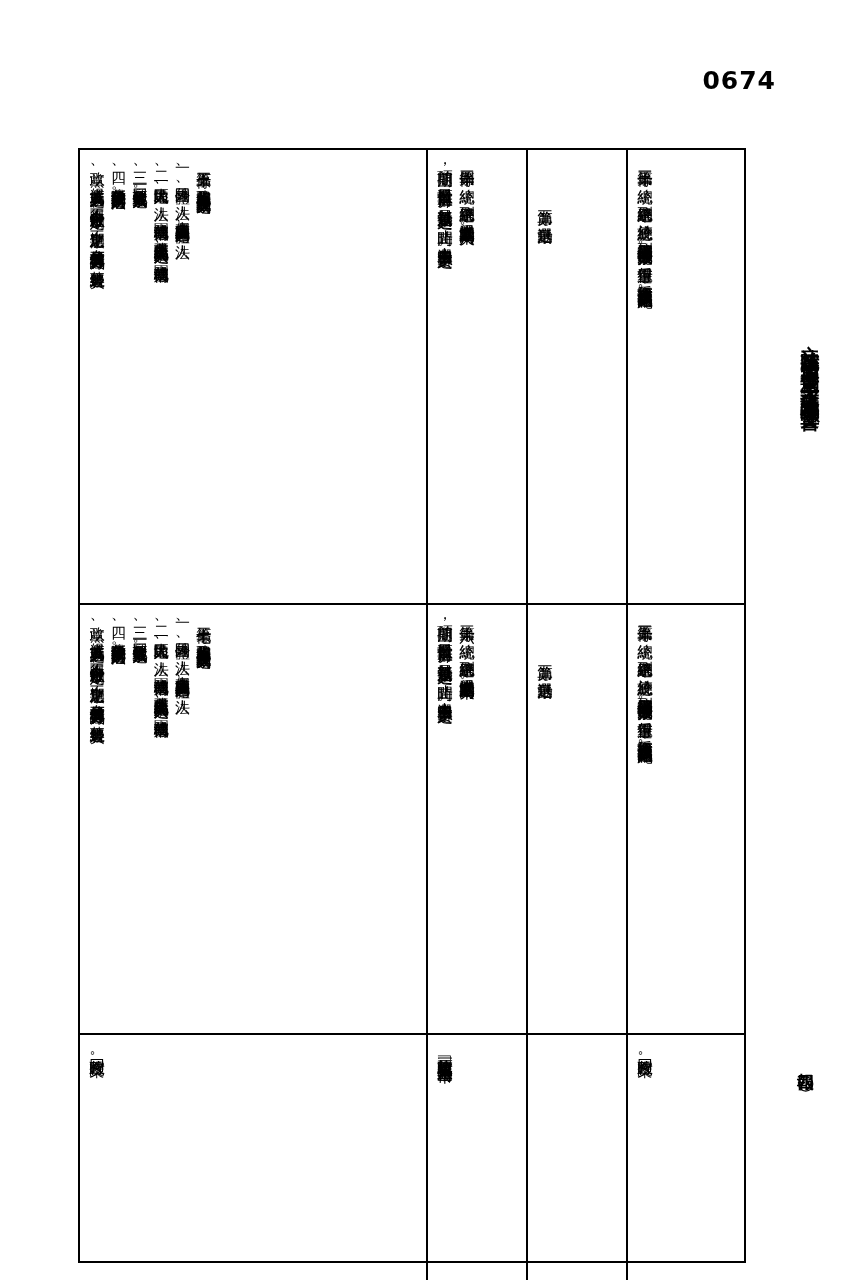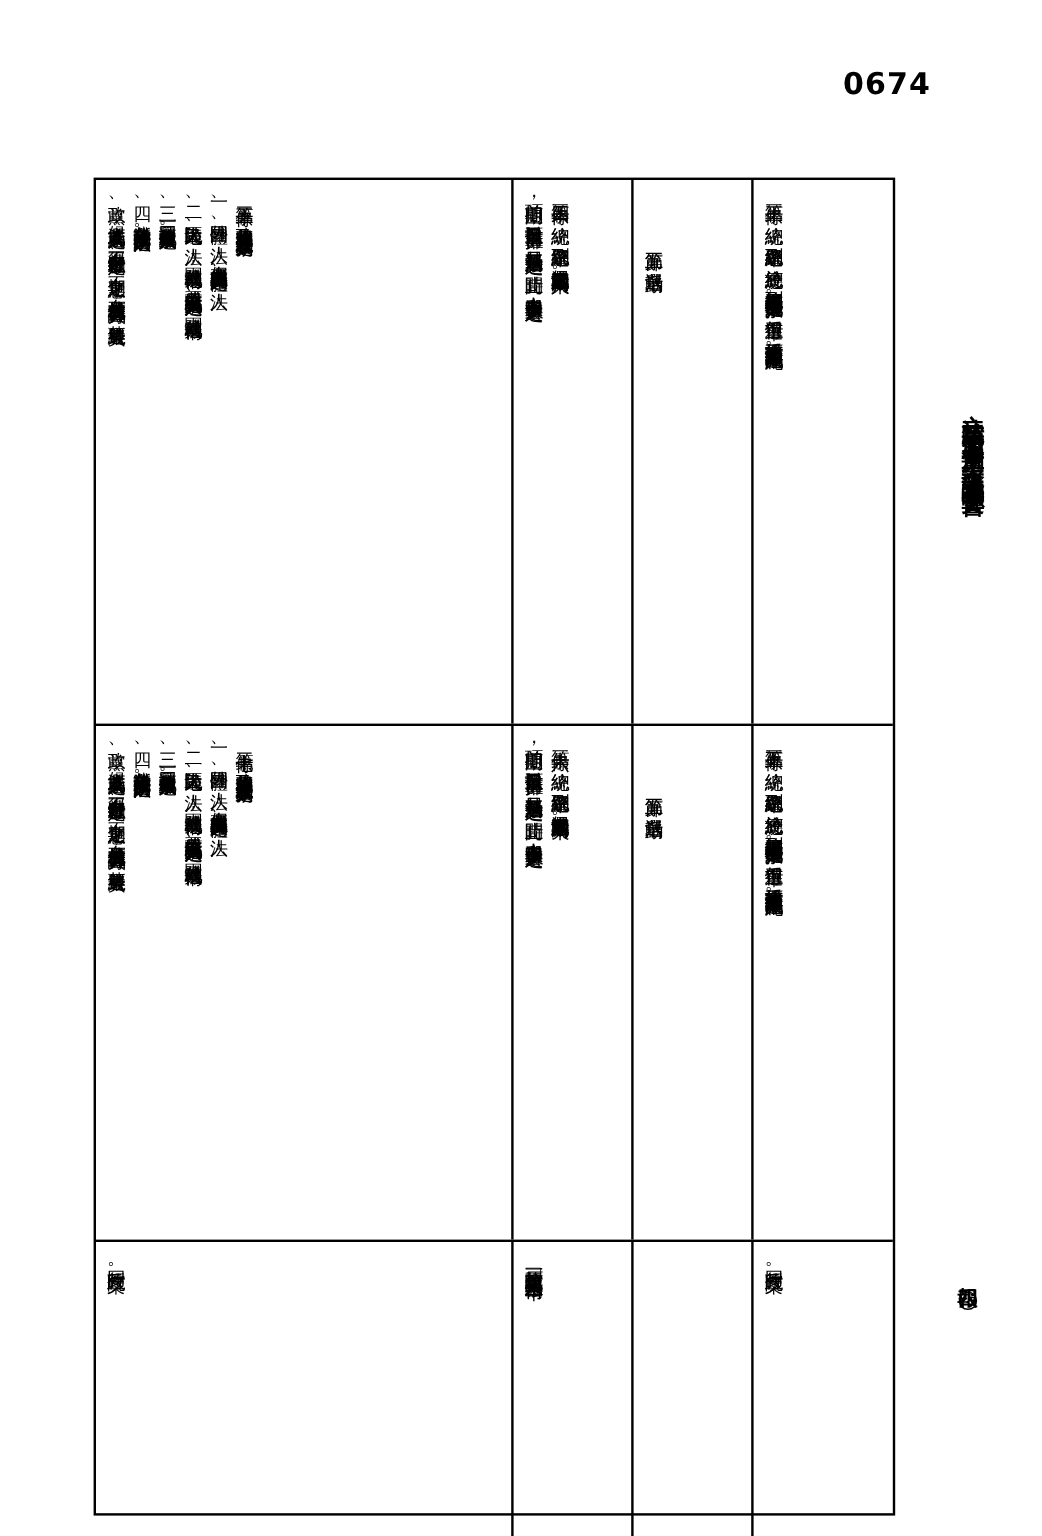--- a/index.html
+++ b/index.html
@@ -14,21 +14,21 @@
     font-family: "DejaVu Sans", "Liberation Sans", sans-serif;
     color: #000000;
     overflow: hidden;
   }
   .page {
     position: absolute;
     inset: 0;
   }
   .page-number {
     position: absolute;
-    top: 55px;
+    top: 66px;
     right: 92px;
     font-family: "DejaVu Sans", "Liberation Sans", sans-serif;
     font-size: 25px;
     font-weight: bold;
     letter-spacing: 1px;
   }
   .side-heading {
     position: absolute;
     top: 330px;
     right: 48px;

